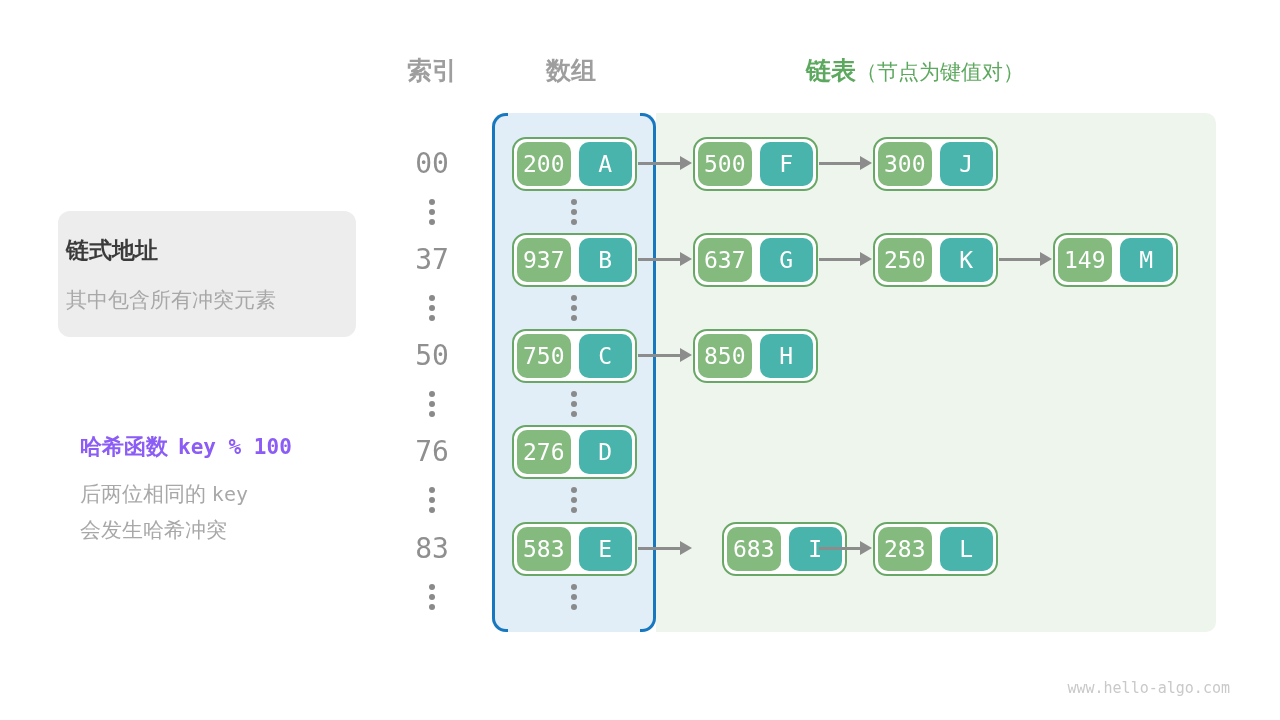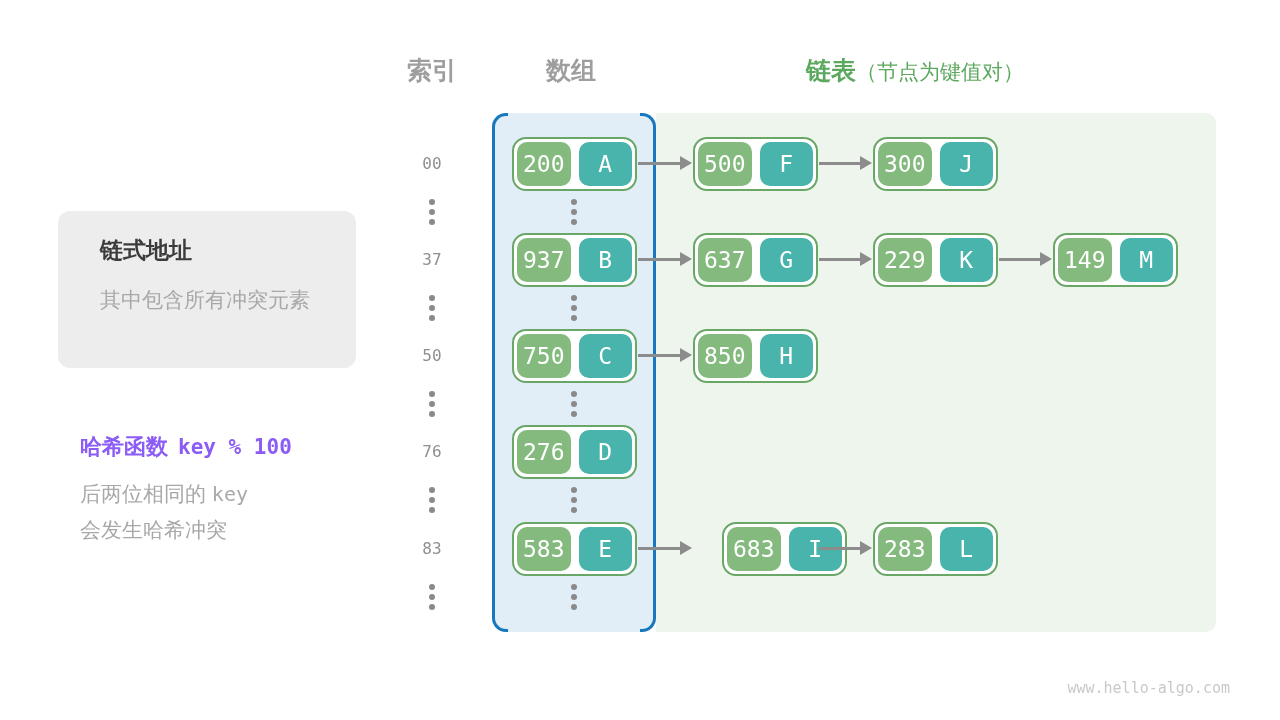--- a/index.html
+++ b/index.html
@@ -11,43 +11,43 @@
   }
   html,body{margin:0;padding:0;}
   body{font-family:"Liberation Sans",sans-serif;background:#fff;}
   #root{position:relative;width:1280px;height:720px;background:#fff;overflow:hidden;}
 
   .hdr{position:absolute;top:54px;transform:translateX(-50%);font-weight:bold;
        font-size:25px;color:var(--heading-gray);white-space:nowrap;}
   .hdr-list{color:var(--accent-green);}
   .hdr-list .note{font-weight:normal;font-size:21px;}
 
-  .note-box{position:absolute;left:58px;top:211px;width:298px;height:157px;
+  .note-box{position:absolute;left:58px;top:211px;width:298px;height:126px;
        box-sizing:border-box;background:var(--gray-box);border-radius:12px;
-       padding:24px 42px;}
+       padding:24px 8px;}
   .note-title{font-size:23px;font-weight:bold;color:var(--title-dark);margin-bottom:16px;}
   .note-line{font-size:21px;color:var(--text-gray);line-height:35px;}
 
   .hash-note{position:absolute;left:80px;top:432px;}
   .hash-title{font-size:22px;font-weight:bold;color:#8b5cf6;margin-bottom:14px;white-space:nowrap;}
   .hash-title .code{font-family:"DejaVu Sans Mono",monospace;font-size:21px;margin-left:10px;}
   .hash-line{font-size:21px;color:var(--text-gray);line-height:35px;white-space:nowrap;}
   .hash-line .code{font-family:"DejaVu Sans Mono",monospace;font-size:20px;}
 
   .region{position:absolute;top:113px;height:519px;}
   #array-region{left:492px;width:164px;background:var(--blue-bg);border-radius:14px;}
   .bracket{position:absolute;top:113px;height:519px;width:16px;box-sizing:border-box;}
   #bracket-left{left:492px;border:3px solid var(--blue-border);border-right:none;
        border-radius:14px 0 0 14px;}
   #bracket-right{left:640px;border:3px solid var(--blue-border);border-left:none;
        border-radius:0 14px 14px 0;}
   #list-region{left:656px;width:560px;background:var(--green-bg);border-radius:0 10px 10px 0;}
 
   .idx{position:absolute;width:80px;text-align:center;font-family:"DejaVu Sans Mono",monospace;
-       font-size:16px;color:var(--index-gray);line-height:30px;}
+       font-size:28px;color:var(--index-gray);line-height:30px;}
 
   .node{position:absolute;width:125px;height:54px;box-sizing:border-box;background:#fff;
        border:2.5px solid var(--node-border);border-radius:14px;display:flex;
        align-items:center;justify-content:space-between;padding:3px;gap:8px;}
   .cell{width:56px;height:44px;border-radius:10px;display:flex;align-items:center;
        justify-content:center;color:#fff;font-family:"DejaVu Sans Mono",monospace;
        font-size:23px;}
   .cell.key{background:var(--key-green);}
   .cell.val{background:var(--val-teal);}
 
@@ -108,21 +108,21 @@
         <div class="cell key" style="">937</div>
         <div class="cell val" style="">B</div>
       </div>
       <div class="arrow" style="left:638px;top:258px;width:42px"></div>
       <div class="node" style="left:693px;top:233px">
         <div class="cell key" style="">637</div>
         <div class="cell val" style="">G</div>
       </div>
       <div class="arrow" style="left:819px;top:258px;width:41px"></div>
       <div class="node" style="left:873px;top:233px">
-        <div class="cell key" style="">229</div>
+        <div class="cell key" style="">250</div>
         <div class="cell val" style="">K</div>
       </div>
       <div class="arrow" style="left:999px;top:258px;width:41px"></div>
       <div class="node" style="left:1053px;top:233px">
         <div class="cell key" style="">149</div>
         <div class="cell val" style="">M</div>
       </div>
       <div class="idx" style="left:392px;top:341px">50</div>
       <div class="node" style="left:512px;top:329px">
         <div class="cell key" style="">750</div>

